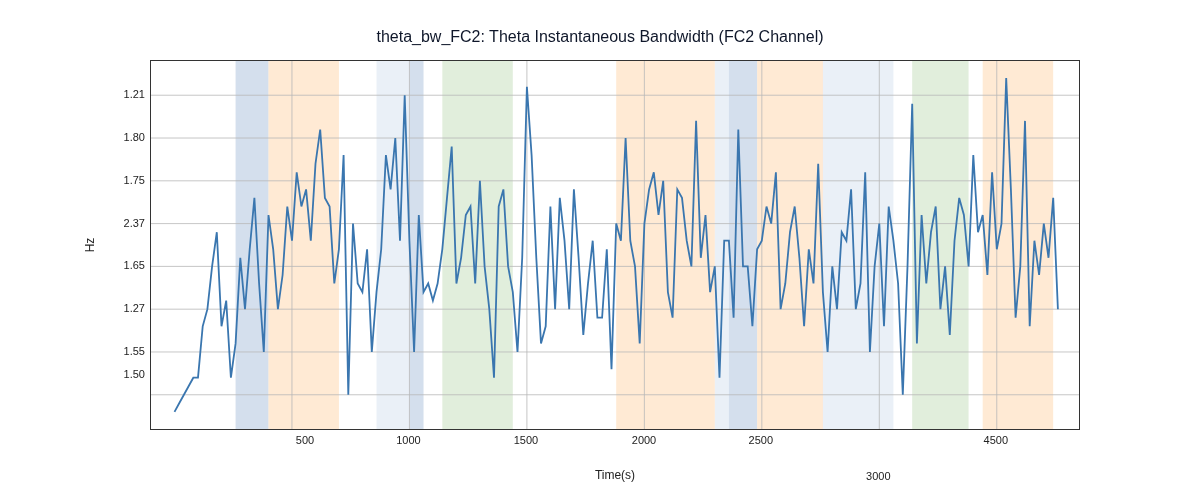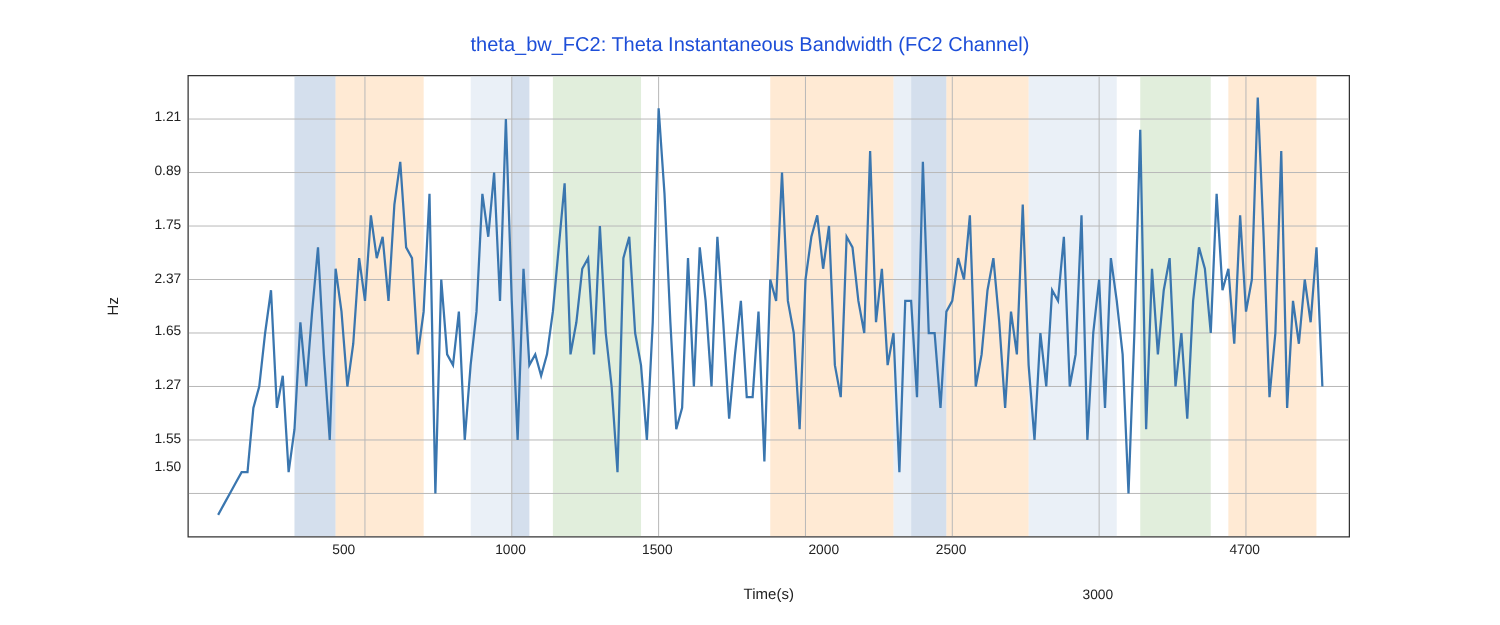--- a/index.html
+++ b/index.html
@@ -21,21 +21,21 @@
     border: 1px solid #333;
     box-sizing: border-box;
   }
   .title {
     position: absolute;
     top: 28px;
     left: 0;
     width: 1200px;
     text-align: center;
     font-size: 16px;
-    color: #1d4ed8;
+    color: #0f172a;
   }
   .ylabel {
     position: absolute;
     left: 90px;
     top: 245px;
     transform: translate(-50%,-50%) rotate(-90deg);
     font-size: 12px;
     color: #222;
   }
   .xlabel {
@@ -103,25 +103,25 @@
         <path d="M23.5 350.9 L28.2 342.3 L32.9 333.8 L37.6 325.2 L42.3 316.7 L47.0 316.7 L51.7 265.3 L56.4 248.2 L61.1 205.4 L65.8 171.2 L70.5 265.3 L75.2 239.6 L79.9 316.7 L84.6 282.4 L89.3 196.8 L94.0 248.2 L98.7 188.3 L103.4 136.9 L108.1 222.5 L112.8 291.0 L117.5 154.0 L122.2 188.3 L126.9 248.2 L131.6 214.0 L136.3 145.5 L141.0 179.7 L145.7 111.3 L150.4 145.5 L155.1 128.4 L159.8 179.7 L164.5 102.7 L169.2 68.5 L173.9 136.9 L178.6 145.5 L183.3 222.5 L187.9 188.3 L192.6 94.1 L197.3 333.8 L202.0 162.6 L206.7 222.5 L211.4 231.1 L216.1 188.3 L220.8 291.0 L225.5 231.1 L230.2 188.3 L234.9 94.1 L239.6 128.4 L244.3 77.0 L249.0 179.7 L253.7 34.2 L258.4 179.7 L263.1 291.0 L267.8 154.0 L272.5 231.1 L277.2 222.5 L281.9 239.6 L286.6 222.5 L291.3 188.3 L296.0 136.9 L300.7 85.6 L305.4 222.5 L310.1 196.8 L314.8 154.0 L319.5 145.5 L324.2 222.5 L328.9 119.8 L333.6 205.4 L338.3 248.2 L343.0 316.7 L347.7 145.5 L352.4 128.4 L357.1 205.4 L361.8 231.1 L366.5 291.0 L371.2 196.8 L375.9 25.7 L380.6 94.1 L385.3 196.8 L390.0 282.4 L394.7 265.3 L399.4 145.5 L404.1 248.2 L408.8 136.9 L413.5 179.7 L418.2 248.2 L422.9 128.4 L427.6 196.8 L432.3 273.9 L437.0 222.5 L441.7 179.7 L446.4 256.7 L451.1 256.7 L455.8 188.3 L460.5 308.1 L465.2 162.6 L469.9 179.7 L474.6 77.0 L479.3 179.7 L484.0 205.4 L488.7 282.4 L493.4 162.6 L498.1 128.4 L502.8 111.3 L507.5 154.0 L512.2 119.8 L516.9 231.1 L521.6 256.7 L526.3 128.4 L531.0 136.9 L535.7 179.7 L540.4 205.4 L545.1 59.9 L549.8 196.8 L554.5 154.0 L559.1 231.1 L563.8 205.4 L568.5 316.7 L573.2 179.7 L577.9 179.7 L582.6 256.7 L587.3 68.5 L592.0 205.4 L596.7 205.4 L601.4 265.3 L606.1 188.3 L610.8 179.7 L615.5 145.5 L620.2 162.6 L624.9 111.3 L629.6 248.2 L634.3 222.5 L639.0 171.2 L643.7 145.5 L648.4 196.8 L653.1 265.3 L657.8 188.3 L662.5 222.5 L667.2 102.7 L671.9 231.1 L676.6 291.0 L681.3 205.4 L686.0 248.2 L690.7 171.2 L695.4 179.7 L700.1 128.4 L704.8 248.2 L709.5 222.5 L714.2 111.3 L718.9 291.0 L723.6 205.4 L728.3 162.6 L733.0 265.3 L737.7 145.5 L742.4 179.7 L747.1 222.5 L751.8 333.8 L756.5 205.4 L761.2 42.8 L765.9 282.4 L770.6 154.0 L775.3 222.5 L780.0 171.2 L784.7 145.5 L789.4 248.2 L794.1 205.4 L798.8 273.9 L803.5 179.7 L808.2 136.9 L812.9 154.0 L817.6 205.4 L822.3 94.1 L827.0 171.2 L831.7 154.0 L836.4 214.0 L841.1 111.3 L845.8 188.3 L850.5 162.6 L855.2 17.1 L859.9 128.4 L864.6 256.7 L869.3 205.4 L874.0 59.9 L878.7 265.3 L883.4 179.7 L888.1 214.0 L892.8 162.6 L897.5 196.8 L902.2 136.9 L906.9 248.2 " stroke="#3a76af" stroke-width="1.8" fill="none"></path>
       </svg>
   </div>
   <div id="ytick-layer">
       <div class="ytick" style="top: 374px;">1.50</div>
       <div class="ytick" style="top: 350.977px;">1.55</div>
       <div class="ytick" style="top: 308.186px;">1.27</div>
       <div class="ytick" style="top: 265.395px;">1.65</div>
       <div class="ytick" style="top: 222.605px;">2.37</div>
       <div class="ytick" style="top: 179.814px;">1.75</div>
-      <div class="ytick" style="top: 137.023px;">0.89</div>
+      <div class="ytick" style="top: 137.023px;">1.80</div>
       <div class="ytick" style="top: 94.2326px;">1.21</div>
     </div>
   <div id="xtick-layer">
-      <div class="xtick" style="left: 275px;">500</div>
+      <div class="xtick" style="left: 305px;">500</div>
       <div class="xtick" style="left: 408.43px;">1000</div>
       <div class="xtick" style="left: 525.899px;">1500</div>
-      <div class="xtick" style="left: 659px;">2000</div>
+      <div class="xtick" style="left: 644px;">2000</div>
       <div class="xtick" style="left: 760.835px;">2500</div>
       <div class="xtick" style="left: 878.304px; margin-top: 36px;">3000</div>
-      <div class="xtick" style="left: 995.772px;">4700</div>
+      <div class="xtick" style="left: 995.772px;">4500</div>
     </div>
 </div>
 
 </body></html>

